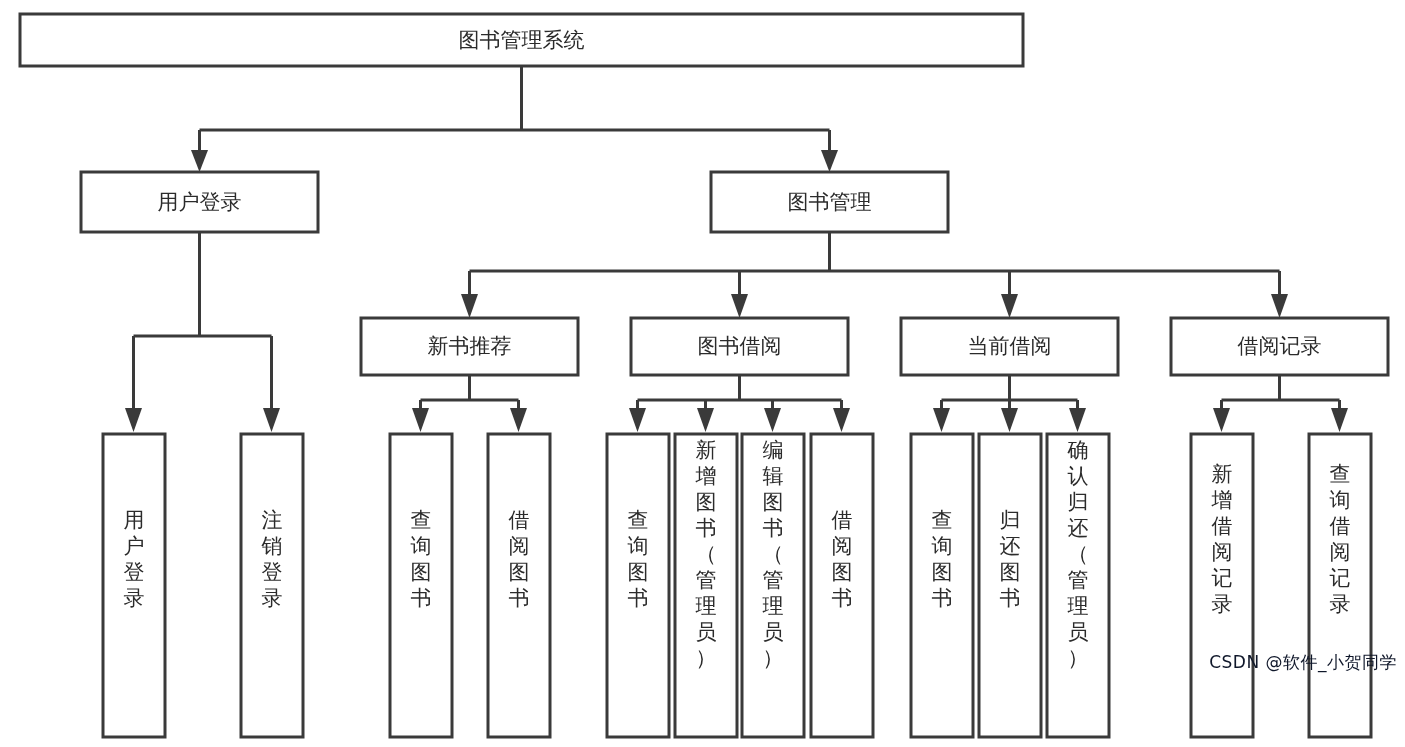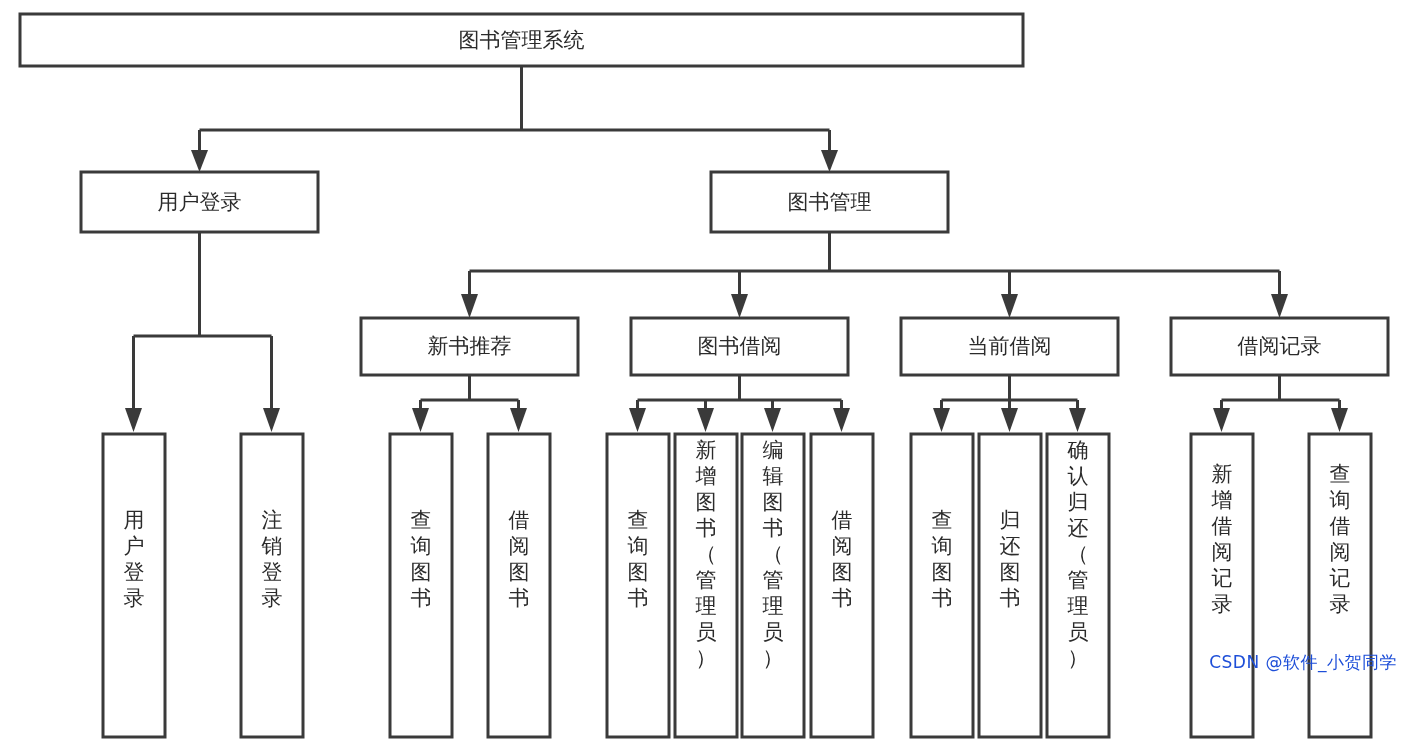--- a/index.html
+++ b/index.html
@@ -53,21 +53,21 @@
     font-size: 21px;
     fill: #2b2b2b;
     text-anchor: middle;
   }
   .watermark {
     position: absolute;
     right: 8px;
     bottom: 6px;
     font-family: "DejaVu Sans", "Liberation Sans", sans-serif;
     font-size: 17px;
-    color: #1d4ed8;
+    color: #0f172a;
     letter-spacing: 0.5px;
     white-space: nowrap;
     user-select: none;
   }
 </style>
 </head>
 <body>
 
 <div id="diagram-root">
   <svg class="flow" viewBox="0 0 1405 747" xmlns="http://www.w3.org/2000/svg">

